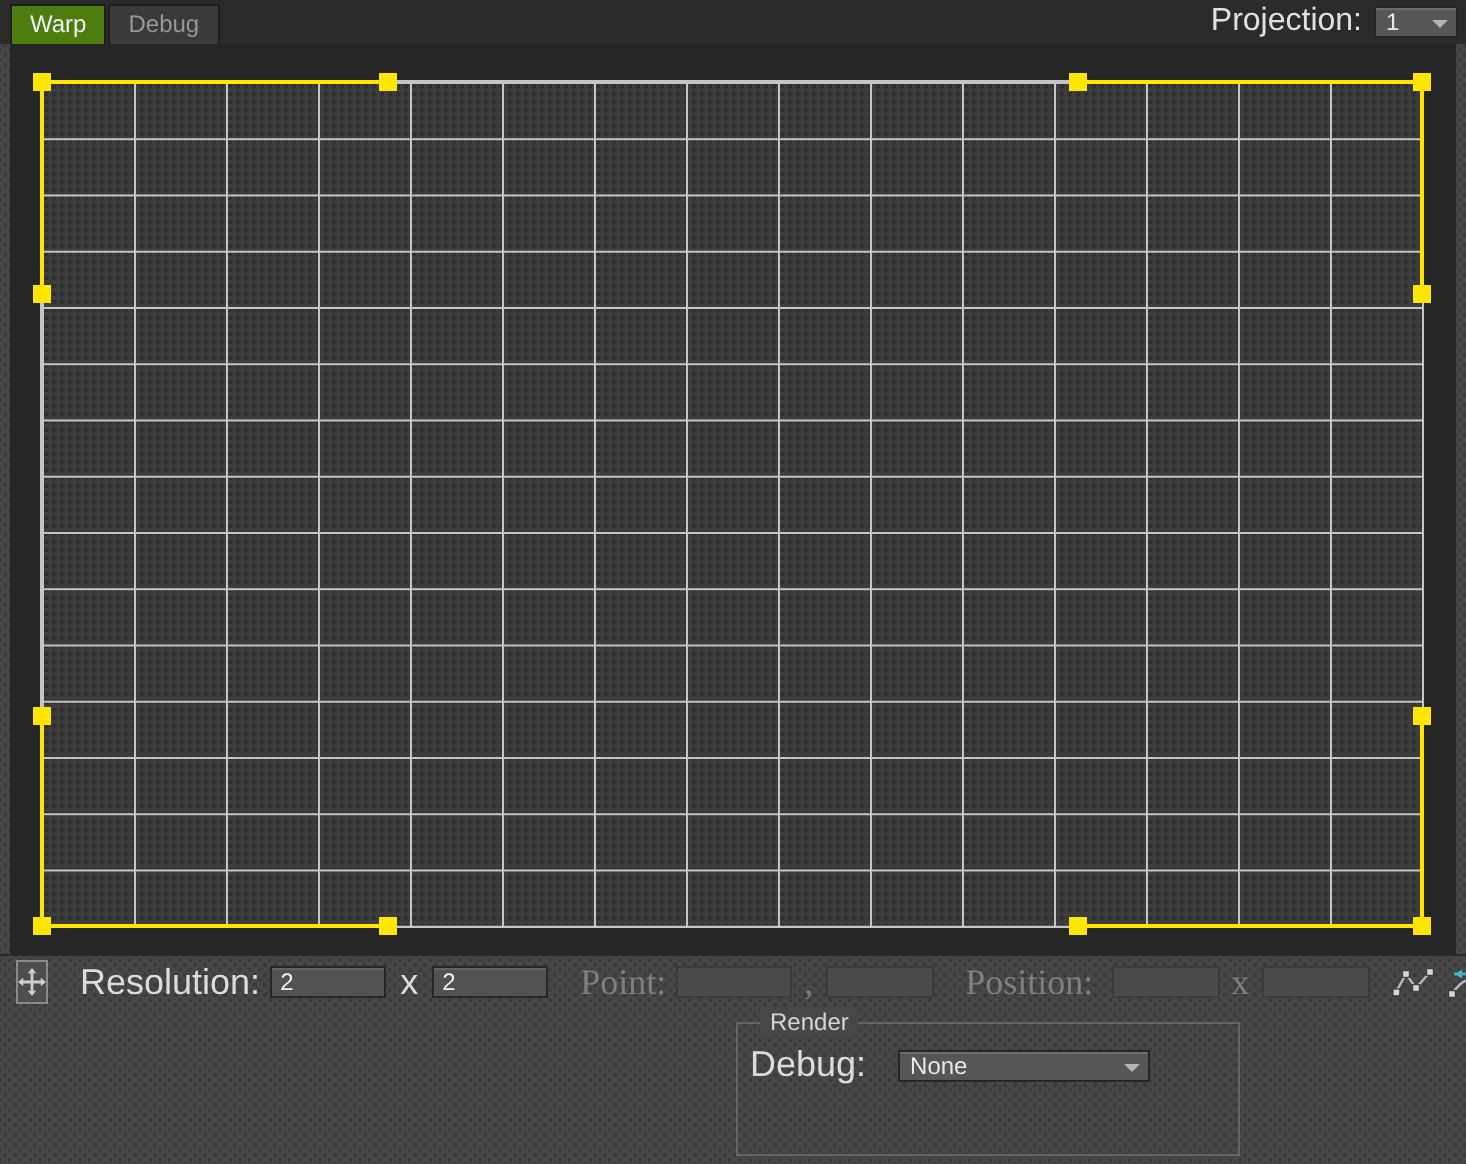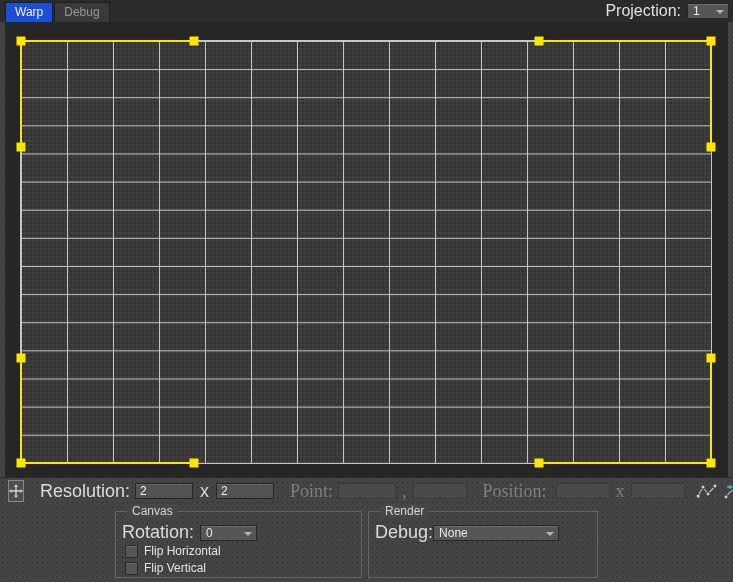--- a/index.html
+++ b/index.html
@@ -8,21 +8,21 @@
        background-color:#474747;
        background-image:radial-gradient(rgba(0,0,0,.18) 1px,transparent 1.3px),
                         radial-gradient(rgba(0,0,0,.12) 1px,transparent 1.3px);
        background-size:5px 5px,5px 5px;background-position:0 0,2.5px 2.5px;}
 
   
   #tabbar{position:absolute;left:0;top:0;width:733px;height:22px;background:#2b2b2b;
           display:flex;align-items:flex-end;padding-left:5px;}
   .tab{height:20px;line-height:19px;padding:0 9px;font-size:12px;color:#979797;
        background:#3a3a3a;border:1px solid #1e1e1e;border-bottom:none;margin-right:1px;cursor:default;}
-  .tab.active{background:#1d4ed8;color:#f2f2f2;}
+  .tab.active{background:#4d7c0f;color:#f2f2f2;}
   #projection{position:absolute;right:4px;top:2px;height:18px;display:flex;align-items:center;}
   #projection .lbl{font-size:16px;color:#e0e0e0;margin-right:6px;}
 
   
   .dropdown{position:relative;background:#565656;border:1px solid #262626;
             box-shadow:inset 0 1px 0 rgba(255,255,255,.14);
             color:#e8e8e8;font-size:12px;padding:1px 16px 1px 5px;height:16px;line-height:13px;cursor:default;}
   .dropdown .arrow{position:absolute;right:4px;top:6px;width:0;height:0;
             border-left:4px solid transparent;border-right:4px solid transparent;border-top:4px solid #b5b5b5;}
   .field{height:16px;background:#525252;border:1px solid #272727;
@@ -179,43 +179,25 @@
           <path d="M3 13 Q11 1 19 13" stroke="#b9b9b9" stroke-width="1.3" fill="none"></path>
           <g fill="#d6d6d6" stroke="#3c3c3c" stroke-width="0.6">
             <rect x="1.3" y="11.3" width="3.4" height="3.4"></rect>
               <rect x="17.3" y="11.3" width="3.4" height="3.4"></rect>
           </g>
         </svg>
       </div>
     </div>
   </div>
 
-  <div class="groupbox" style="left:115px;top:511px;width:247px;height:67px;">
-    <span class="legend">Canvas</span>
-    <div class="formrow" style="left:6px;top:10px;">
-      <span class="tlabel">Rotation:</span>
-      <div class="dropdown" style="width:57px;margin-left:6px;">
-        <span>0</span>
-        <span class="arrow"></span>
-      </div>
-    </div>
-    <div class="formrow" style="left:9px;top:32px;">
-      <div class="cb"></div>
-      <span class="cblabel">Flip Horizontal</span>
-    </div>
-    <div class="formrow" style="left:9px;top:49px;">
-      <div class="cb"></div>
-      <span class="cblabel">Flip Vertical</span>
-    </div>
-  </div>
-
-  <div class="groupbox" style="left:368px;top:511px;width:230px;height:67px;">
+
+  <div class="groupbox" style="left:368px;top:511px;width:252px;height:67px;">
     <span class="legend">Render</span>
     <div class="formrow" style="left:6px;top:10px;">
       <span class="tlabel">Debug:</span>
-      <div class="dropdown" style="width:126px;margin-left:0;">
+      <div class="dropdown" style="width:126px;margin-left:16px;">
         <span>None</span>
         <span class="arrow"></span>
       </div>
     </div>
   </div>
 
 </div>
 
 </body></html>

